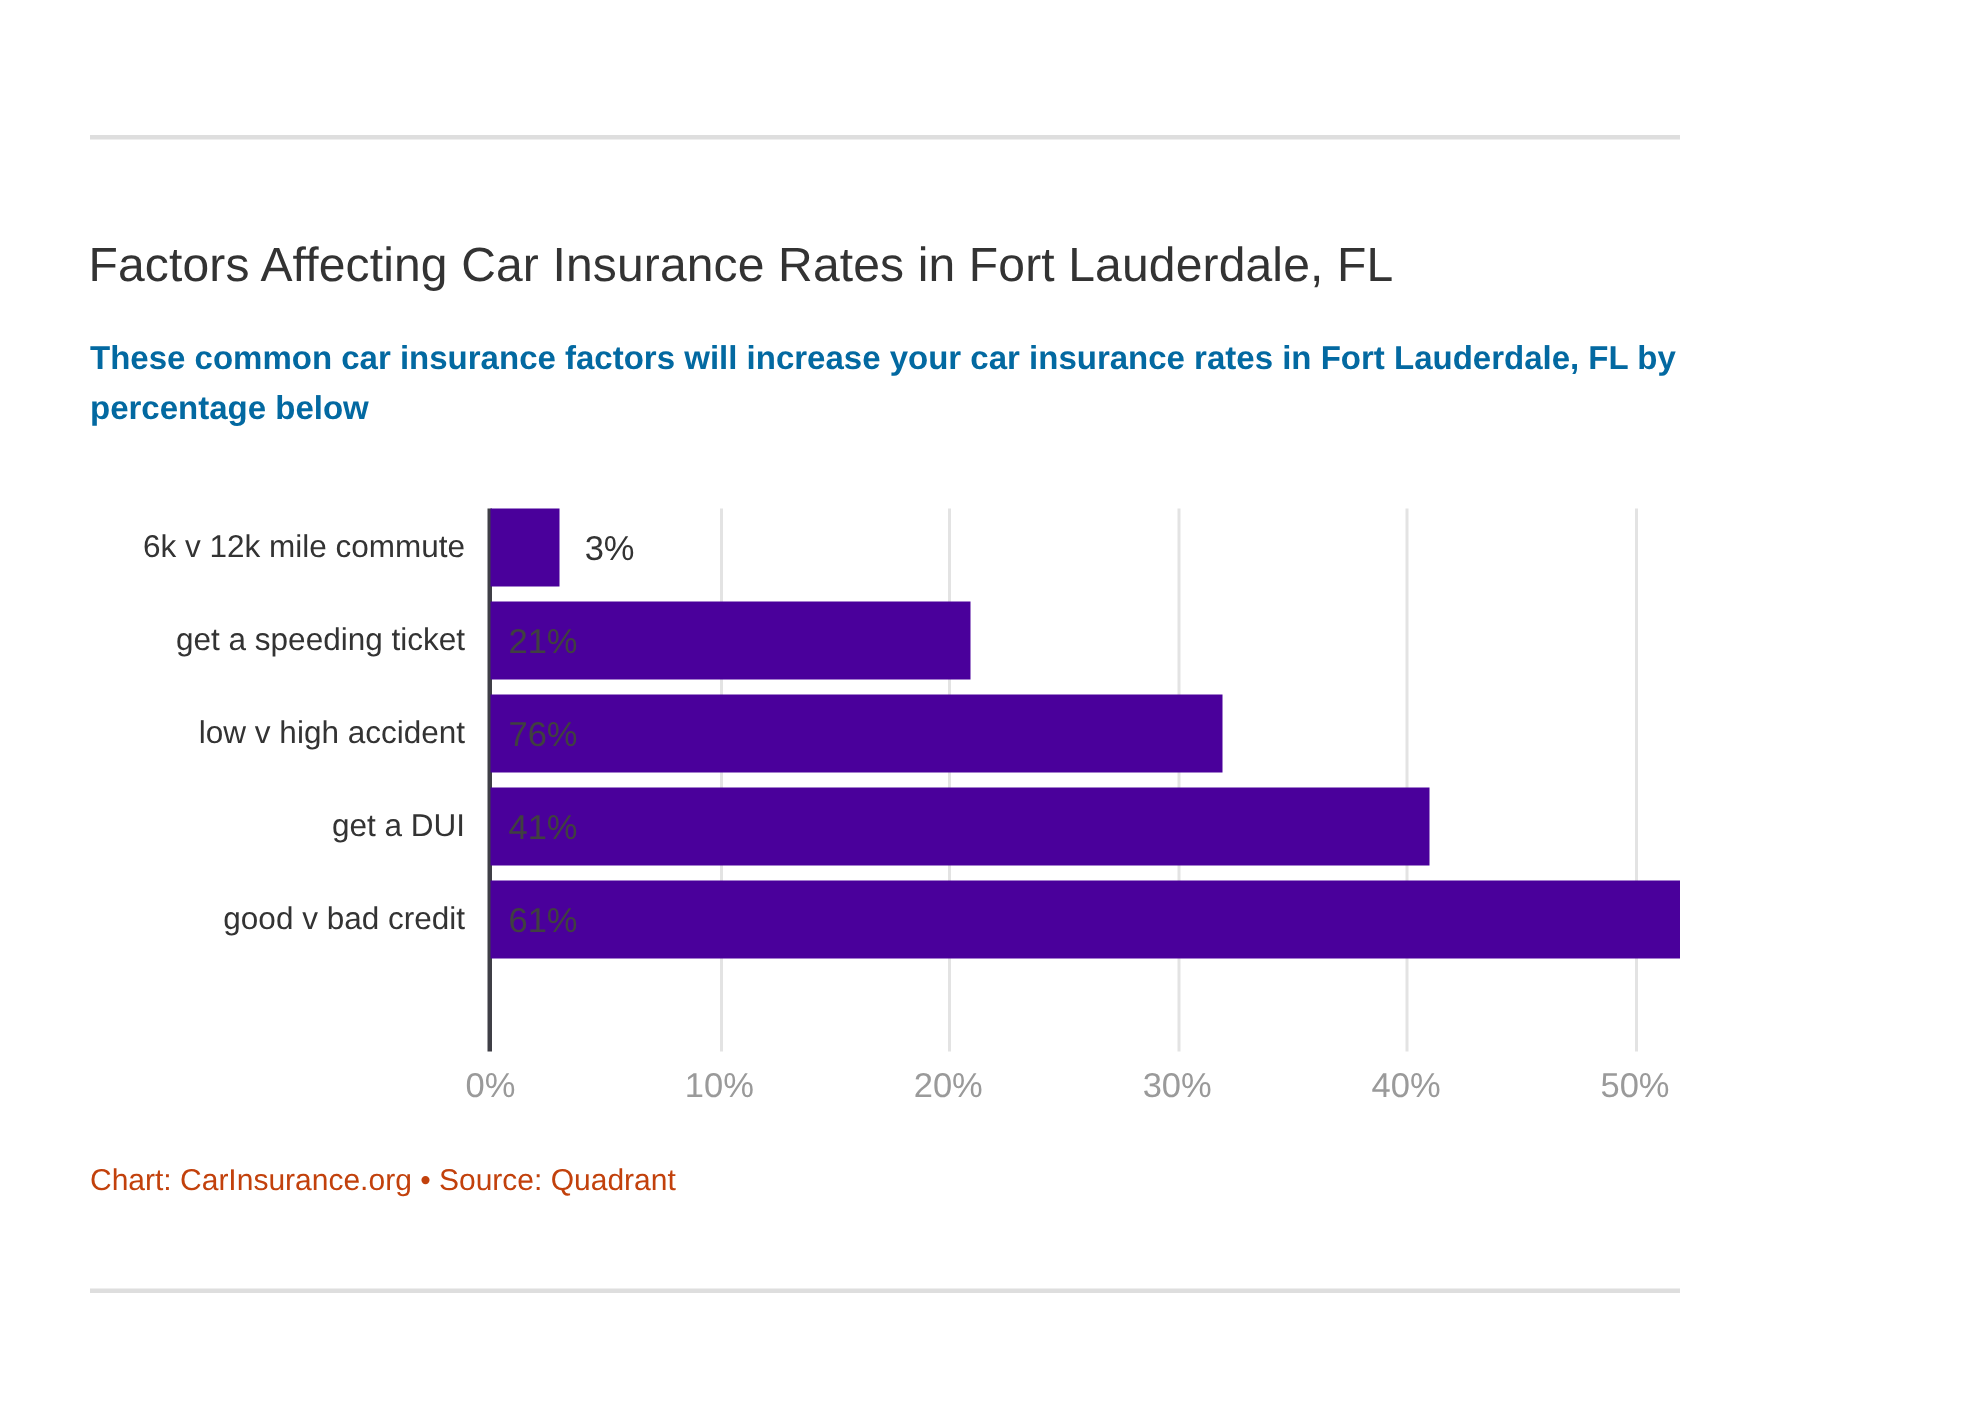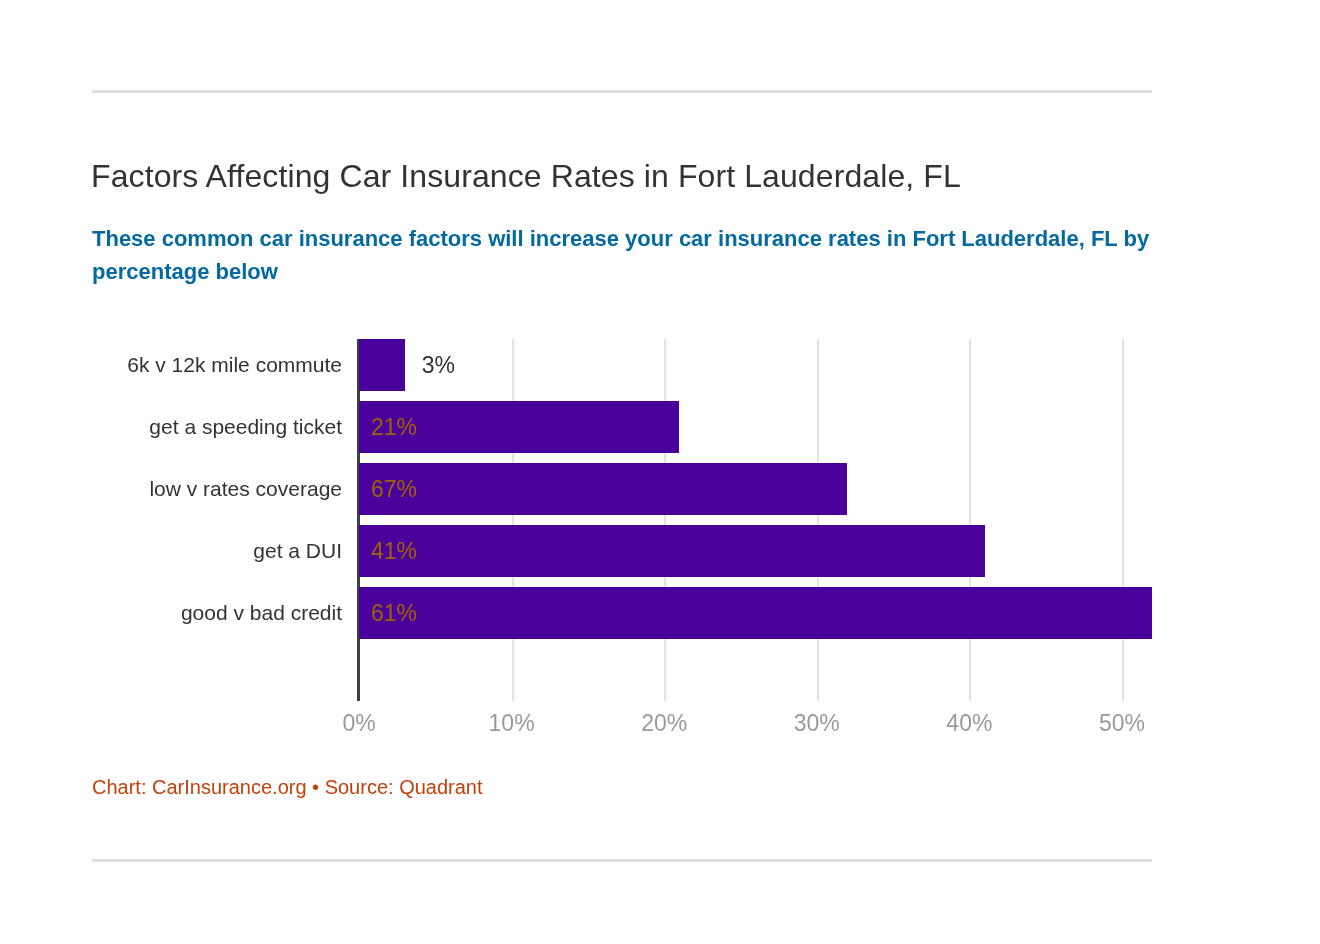--- a/index.html
+++ b/index.html
@@ -13,21 +13,20 @@
     font-family: "Liberation Sans", sans-serif;
     -webkit-font-smoothing: antialiased;
   }
 
   .page {
     position: relative;
     width: 1120px;
     height: 944px;
     background: #ffffff;
     overflow: hidden;
-    margin-left: 32px;
   }
 
   
   .rule {
     position: absolute;
     left: 60px;
     width: 1200px;
     height: 3px;
     background: #dedede;
   }
@@ -134,21 +133,21 @@
   .bar-value {
     position: absolute;
     top: 0;
     height: 52px;
     line-height: 52px;
     font-size: 23px;
     white-space: nowrap;
   }
   .bar-value.inside {
     left: 12px;
-    color: #a16207;
+    color: #404040;
   }
   .bar-value.outside {
     color: #333333;
   }
 
   
   .xaxis {
     position: absolute;
     left: 0;
     top: 710px;
@@ -204,24 +203,24 @@
           </div>
         </div>
         <div class="row">
           <div class="cat-label">get a speeding ticket</div>
           <div class="bar-wrap" style="width: 320.46px;">
             <div class="bar" style="width: 320.46px; background: rgb(74, 0, 155);"></div>
             <div class="bar-value inside">21%</div>
           </div>
         </div>
         <div class="row">
-          <div class="cat-label">low v rates coverage</div>
+          <div class="cat-label">low v high accident</div>
           <div class="bar-wrap" style="width: 488.32px;">
             <div class="bar" style="width: 488.32px; background: rgb(74, 0, 155);"></div>
-            <div class="bar-value inside">67%</div>
+            <div class="bar-value inside">76%</div>
           </div>
         </div>
         <div class="row">
           <div class="cat-label">get a DUI</div>
           <div class="bar-wrap" style="width: 625.66px;">
             <div class="bar" style="width: 625.66px; background: rgb(74, 0, 155);"></div>
             <div class="bar-value inside">41%</div>
           </div>
         </div>
         <div class="row">

